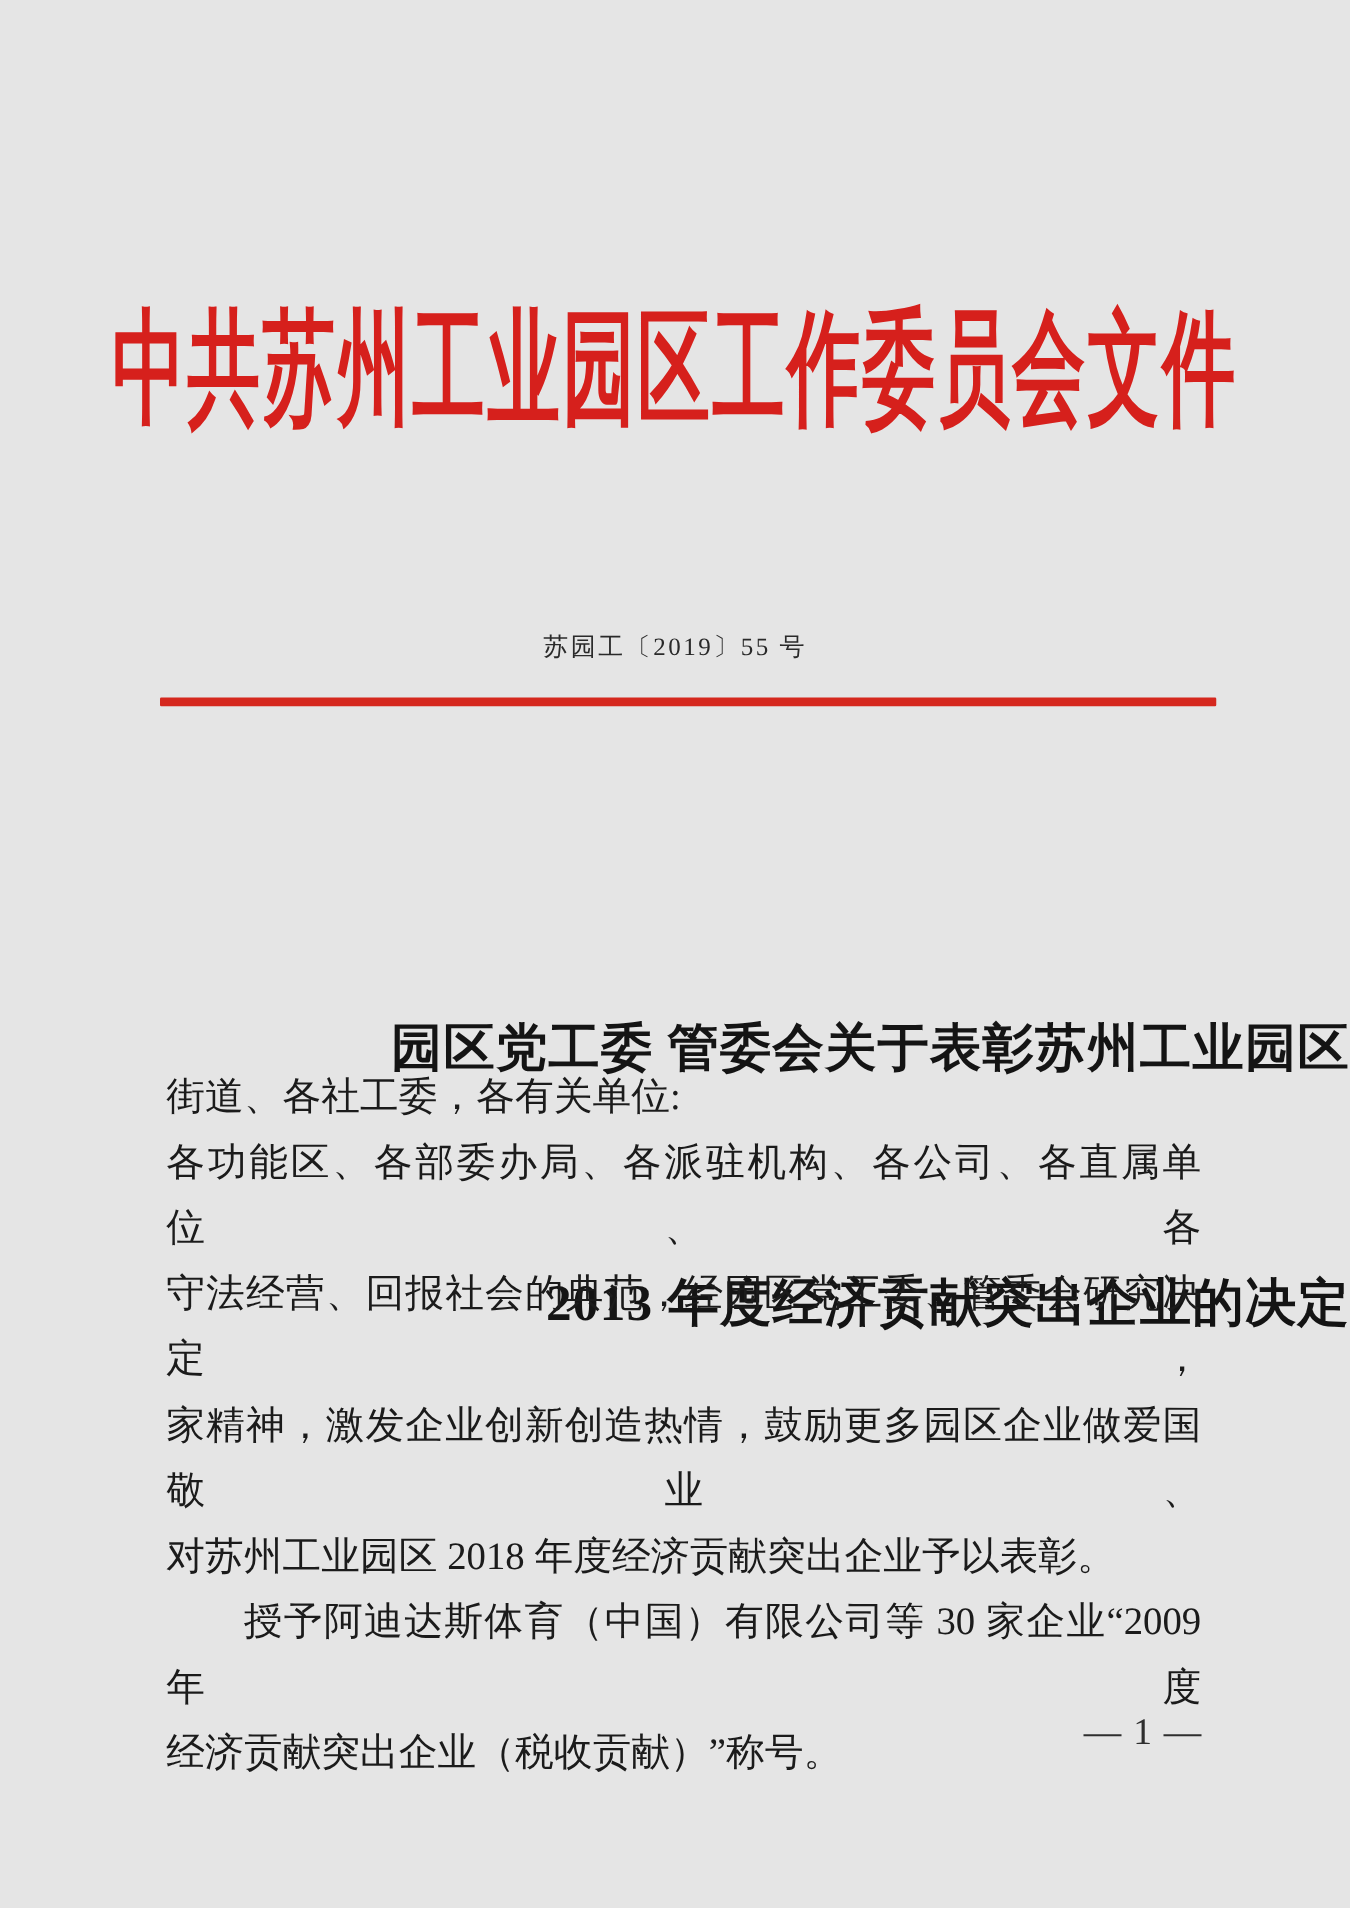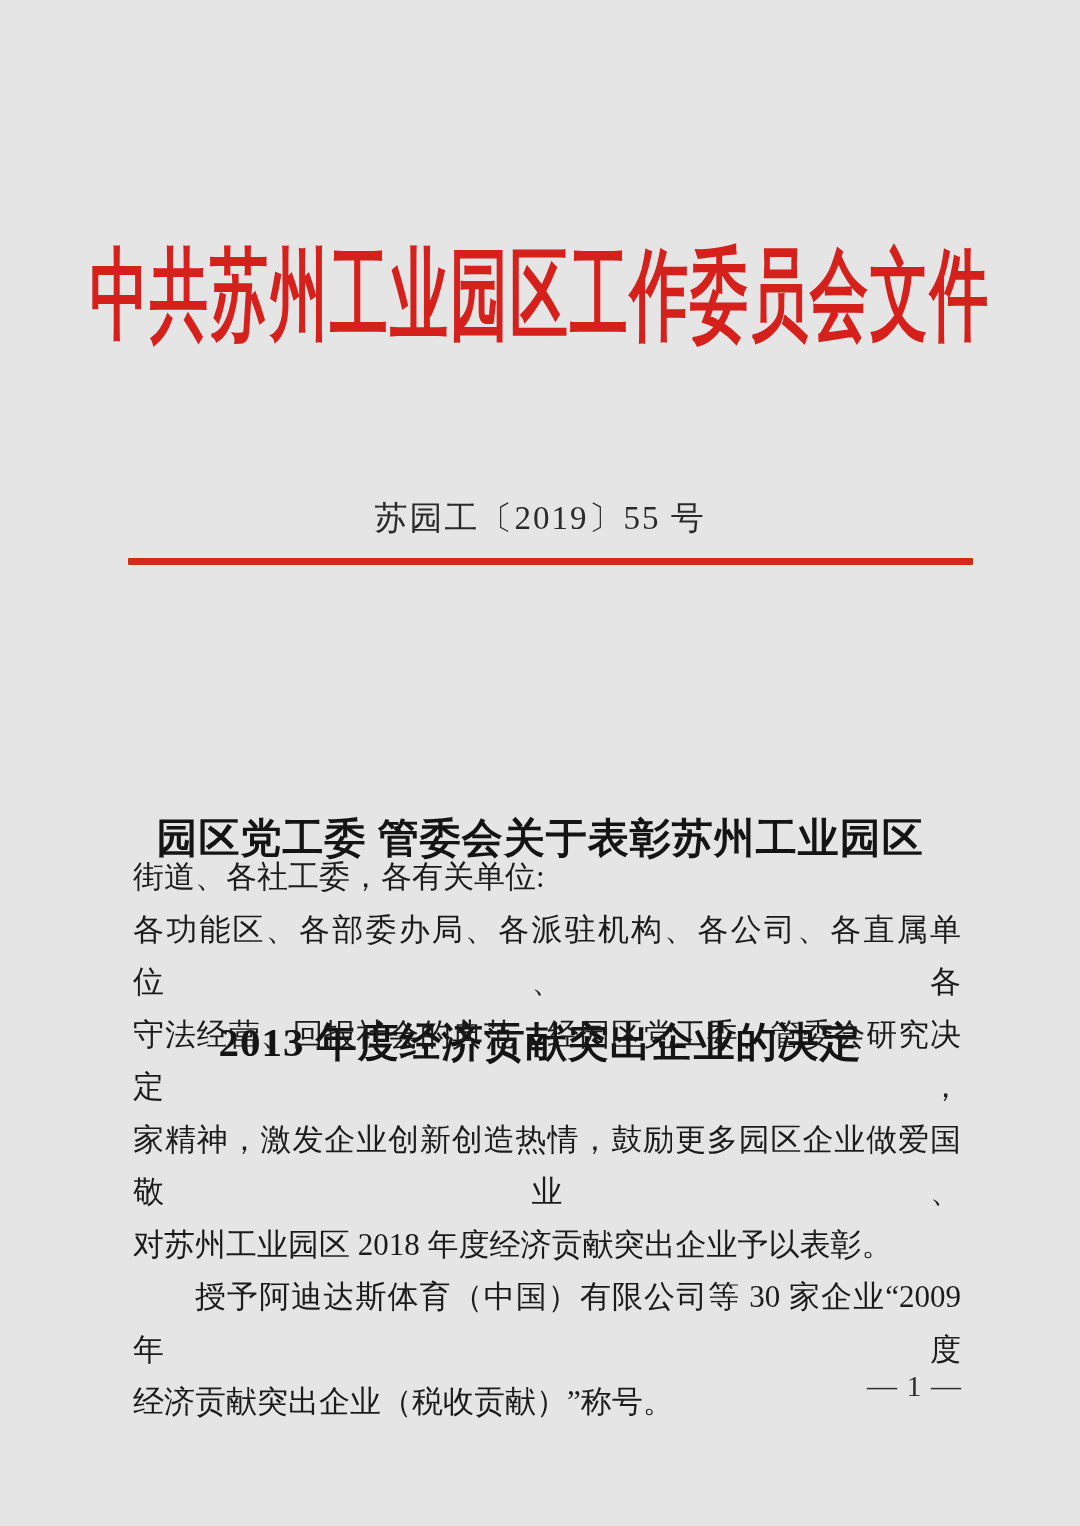--- a/index.html
+++ b/index.html
@@ -33,21 +33,21 @@
     transform-origin: 50% 50%;
     white-space: nowrap;
   }
   
   .doc-number {
     position: absolute;
     top: 496px;
     left: 0;
     width: 100%;
     text-align: center;
-    font-size: 33px;
+    font-size: 20px;
     line-height: 44px;
     letter-spacing: 2px;
     color: #2a2a2a;
     white-space: pre;
   }
   
   .red-rule {
     position: absolute;
     top: 558px;
     left: 128px;
@@ -55,21 +55,21 @@
     height: 7px;
     background: #d5281e;
     border-radius: 1px;
   }
   
   .doc-title {
     position: absolute;
     top: 668px;
     left: 0;
     width: 100%;
-    text-align: center;
+    text-align: right;
     font-weight: 700;
     font-size: 41px;
     line-height: 68px;
     letter-spacing: 1px;
     color: #141414;
     white-space: pre;
   }
   
   .body-text {
     position: absolute;

